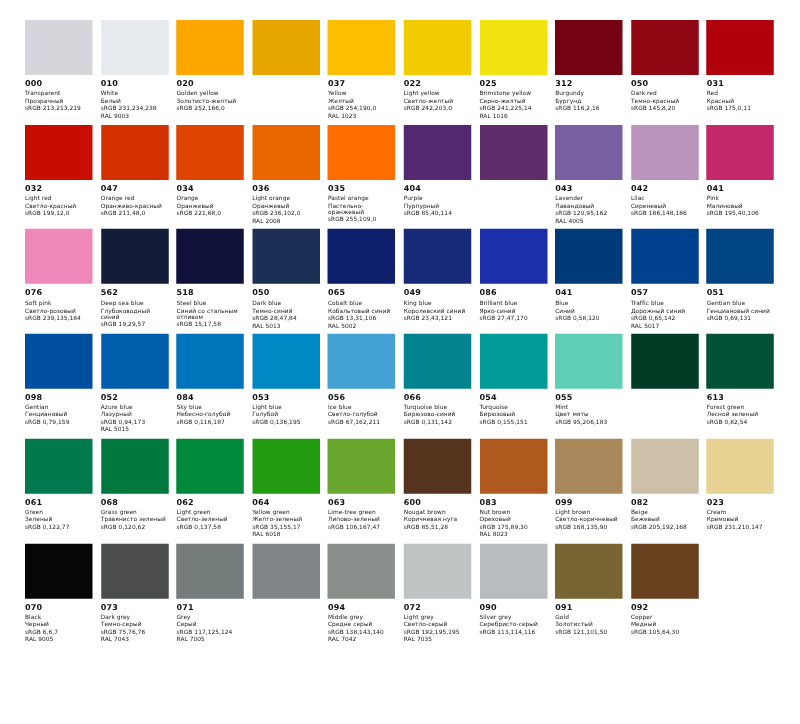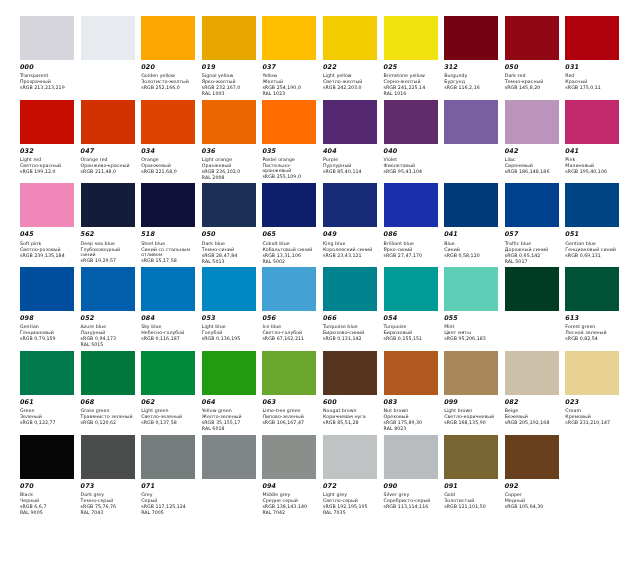--- a/index.html
+++ b/index.html
@@ -37,21 +37,20 @@
   .meta {
     padding-top: 4px;
     line-height: 1.18;
   }
   .code {
     font-size: 6.4px;
     font-weight: bold;
     letter-spacing: 0.15px;
     color: #111111;
     margin-bottom: 1.5px;
-    font-style: italic;
   }
   .name-en, .name-ru, .srgb, .ral {
     font-size: 4.7px;
     color: #1d1d1d;
     letter-spacing: 0.05px;
     word-wrap: break-word;
   }
   .name-en { margin-bottom: 0.5px; }
   .name-ru { margin-bottom: 0.5px; }
   .srgb { margin-bottom: 0.5px; }
@@ -66,39 +65,39 @@
         <div class="swatch" style="background: rgb(213, 213, 219);"></div>
         <div class="meta">
           <div class="code">000</div>
           <div class="name-en">Transparent</div>
           <div class="name-ru">Прозрачный</div>
           <div class="srgb">sRGB 213,213,219</div>
         </div>
       </div>
       <div class="cell">
         <div class="swatch" style="background: rgb(231, 234, 238);"></div>
+        <div class="meta">
+          <div class="code">010</div>
+          <div class="name-en">White</div>
+          <div class="name-ru">Белый</div>
+          <div class="srgb">sRGB 231,234,238</div>
+          <div class="ral">RAL 9003</div>
+        </div>
       </div>
       <div class="cell">
         <div class="swatch" style="background: rgb(252, 166, 0);"></div>
         <div class="meta">
           <div class="code">020</div>
           <div class="name-en">Golden yellow</div>
           <div class="name-ru">Золотисто-желтый</div>
           <div class="srgb">sRGB 252,166,0</div>
         </div>
       </div>
       <div class="cell">
         <div class="swatch" style="background: rgb(232, 167, 0);"></div>
-        <div class="meta">
-          <div class="code">019</div>
-          <div class="name-en">Signal yellow</div>
-          <div class="name-ru">Ярко-желтый</div>
-          <div class="srgb">sRGB 232,167,0</div>
-          <div class="ral">RAL 1003</div>
-        </div>
       </div>
       <div class="cell">
         <div class="swatch" style="background: rgb(254, 190, 0);"></div>
         <div class="meta">
           <div class="code">037</div>
           <div class="name-en">Yellow</div>
           <div class="name-ru">Желтый</div>
           <div class="srgb">sRGB 254,190,0</div>
           <div class="ral">RAL 1023</div>
         </div>
@@ -201,29 +200,30 @@
         <div class="swatch" style="background: rgb(85, 40, 114);"></div>
         <div class="meta">
           <div class="code">404</div>
           <div class="name-en">Purple</div>
           <div class="name-ru">Пурпурный</div>
           <div class="srgb">sRGB 85,40,114</div>
         </div>
       </div>
       <div class="cell">
         <div class="swatch" style="background: rgb(95, 43, 104);"></div>
-        <div class="meta">
-          <div class="code">040</div>
-          <div class="name-en">Violet</div>
-          <div class="name-ru">Фиолетовый</div>
-          <div class="srgb">sRGB 95,43,104</div>
-        </div>
       </div>
       <div class="cell">
         <div class="swatch" style="background: rgb(120, 95, 162);"></div>
+        <div class="meta">
+          <div class="code">043</div>
+          <div class="name-en">Lavender</div>
+          <div class="name-ru">Лавандовый</div>
+          <div class="srgb">sRGB 120,95,162</div>
+          <div class="ral">RAL 4005</div>
+        </div>
       </div>
       <div class="cell">
         <div class="swatch" style="background: rgb(186, 148, 186);"></div>
         <div class="meta">
           <div class="code">042</div>
           <div class="name-en">Lilac</div>
           <div class="name-ru">Сиреневый</div>
           <div class="srgb">sRGB 186,148,186</div>
         </div>
       </div>
@@ -234,21 +234,21 @@
           <div class="name-en">Pink</div>
           <div class="name-ru">Малиновый</div>
           <div class="srgb">sRGB 195,40,106</div>
         </div>
       </div>
     </div>
     <div class="row">
       <div class="cell">
         <div class="swatch" style="background: rgb(239, 135, 184);"></div>
         <div class="meta">
-          <div class="code">045</div>
+          <div class="code">076</div>
           <div class="name-en">Soft pink</div>
           <div class="name-ru">Светло-розовый</div>
           <div class="srgb">sRGB 239,135,184</div>
         </div>
       </div>
       <div class="cell">
         <div class="swatch" style="background: rgb(19, 29, 57);"></div>
         <div class="meta">
           <div class="code">562</div>
           <div class="name-en">Deep sea blue</div>

